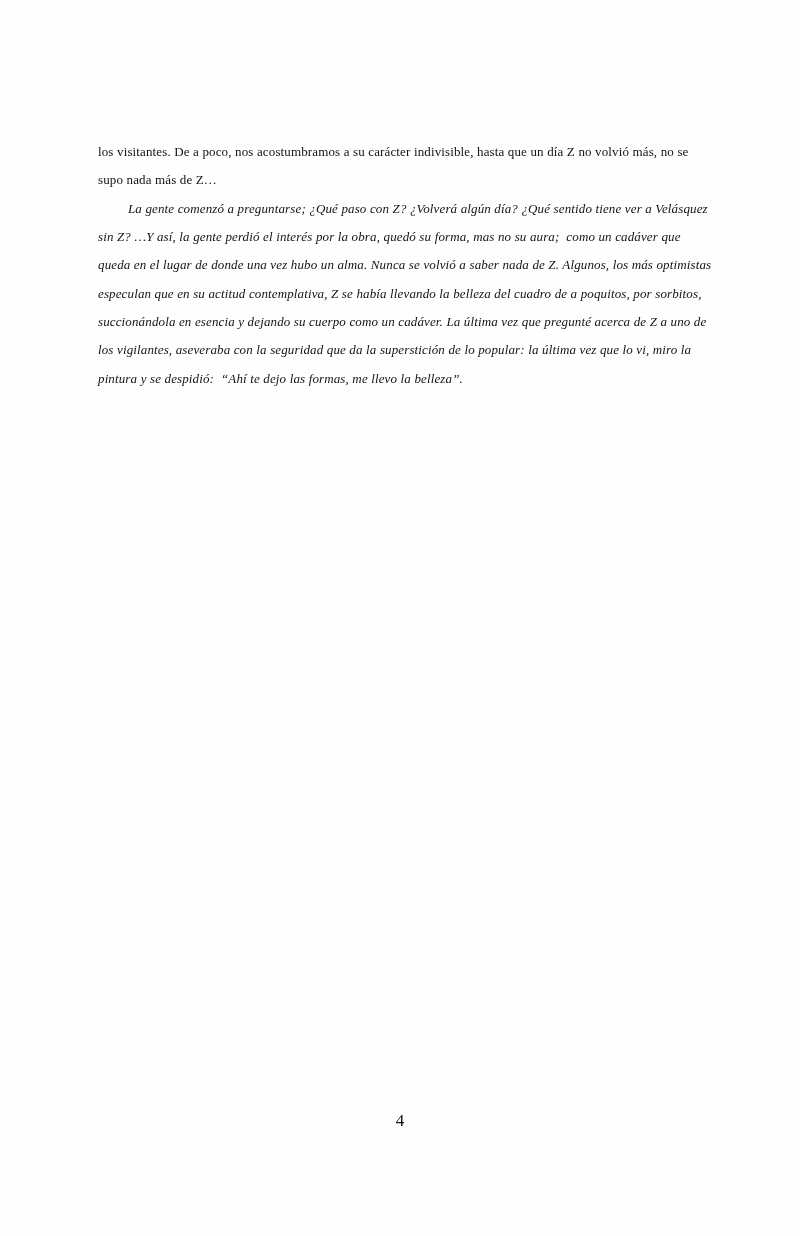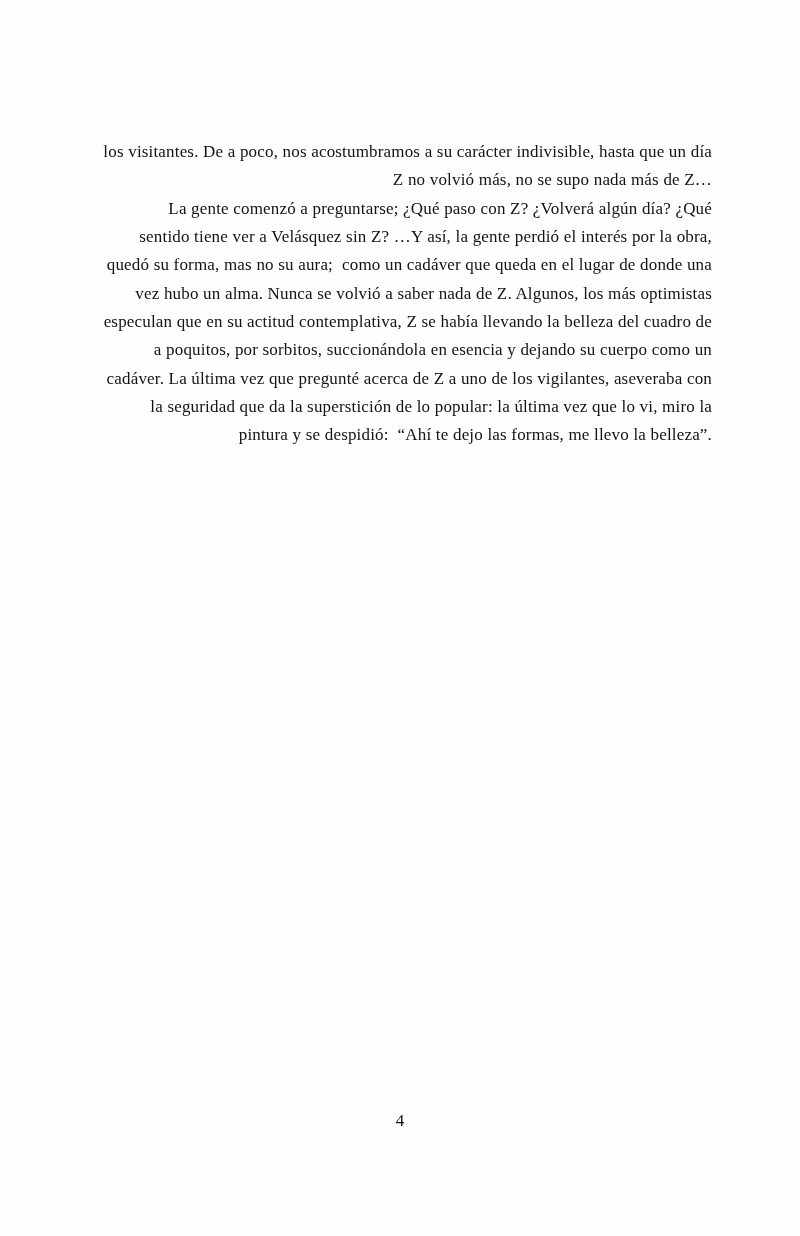--- a/index.html
+++ b/index.html
@@ -28,35 +28,36 @@
   .text-block {
     position: absolute;
     left: 98px;
     top: 138px;
     width: 614px;
     text-align: left;
   }
 
   .para {
     margin: 0;
-    font-size: 17px;
+    font-size: 13px;
     line-height: 28.35px;
     color: #15120f;
-    text-align: right;
+    text-align: left;
     white-space: pre-wrap;
     letter-spacing: 0.01em;
     word-spacing: 0.005em;
   }
 
   .para + .para {
     margin-top: 0;
   }
 
   .para.indented {
     text-indent: 30px;
+    font-style: italic;
   }
 
   .page-number {
     position: absolute;
     left: 0;
     right: 0;
     top: 1108px;
     text-align: center;
     font-size: 17px;
     line-height: 26px;

